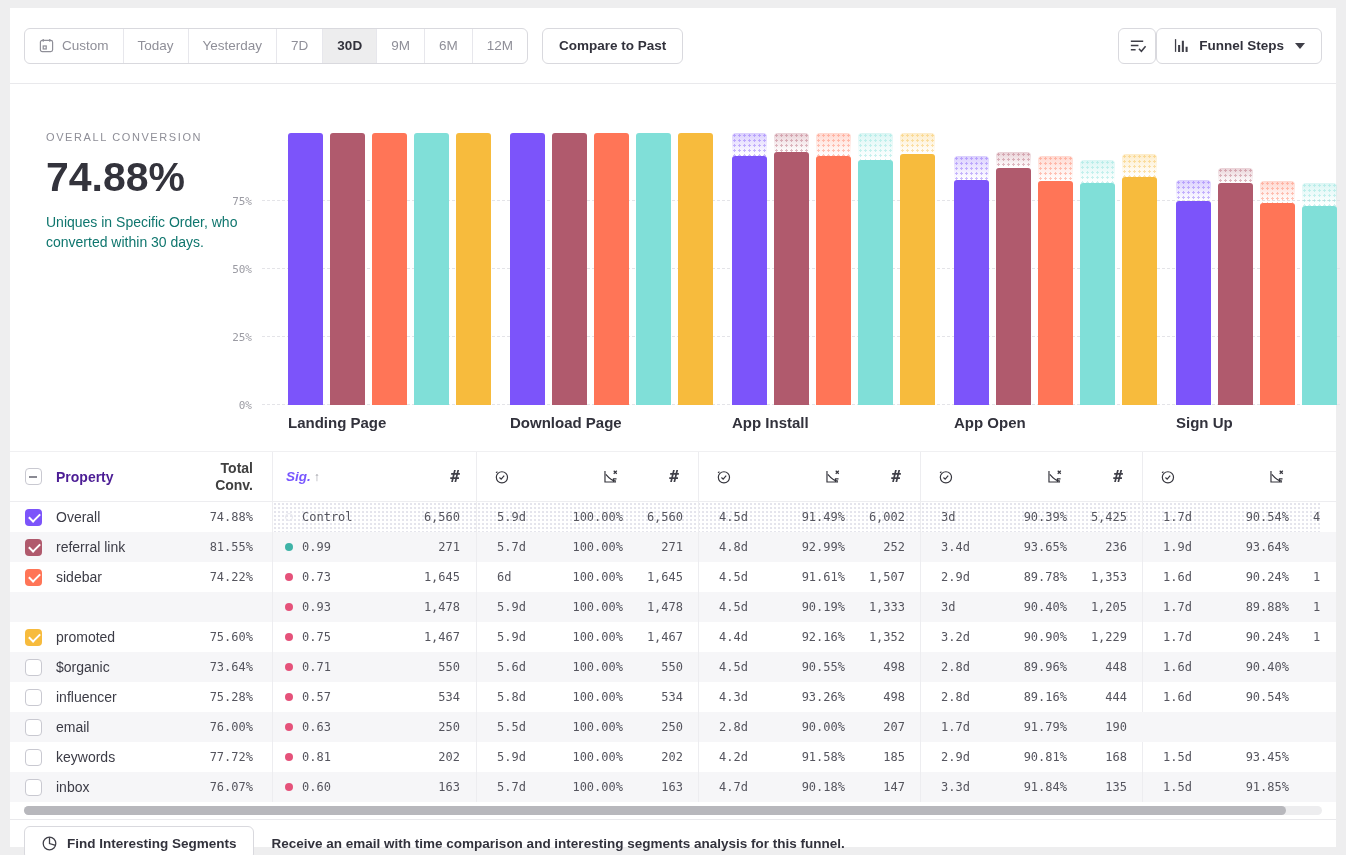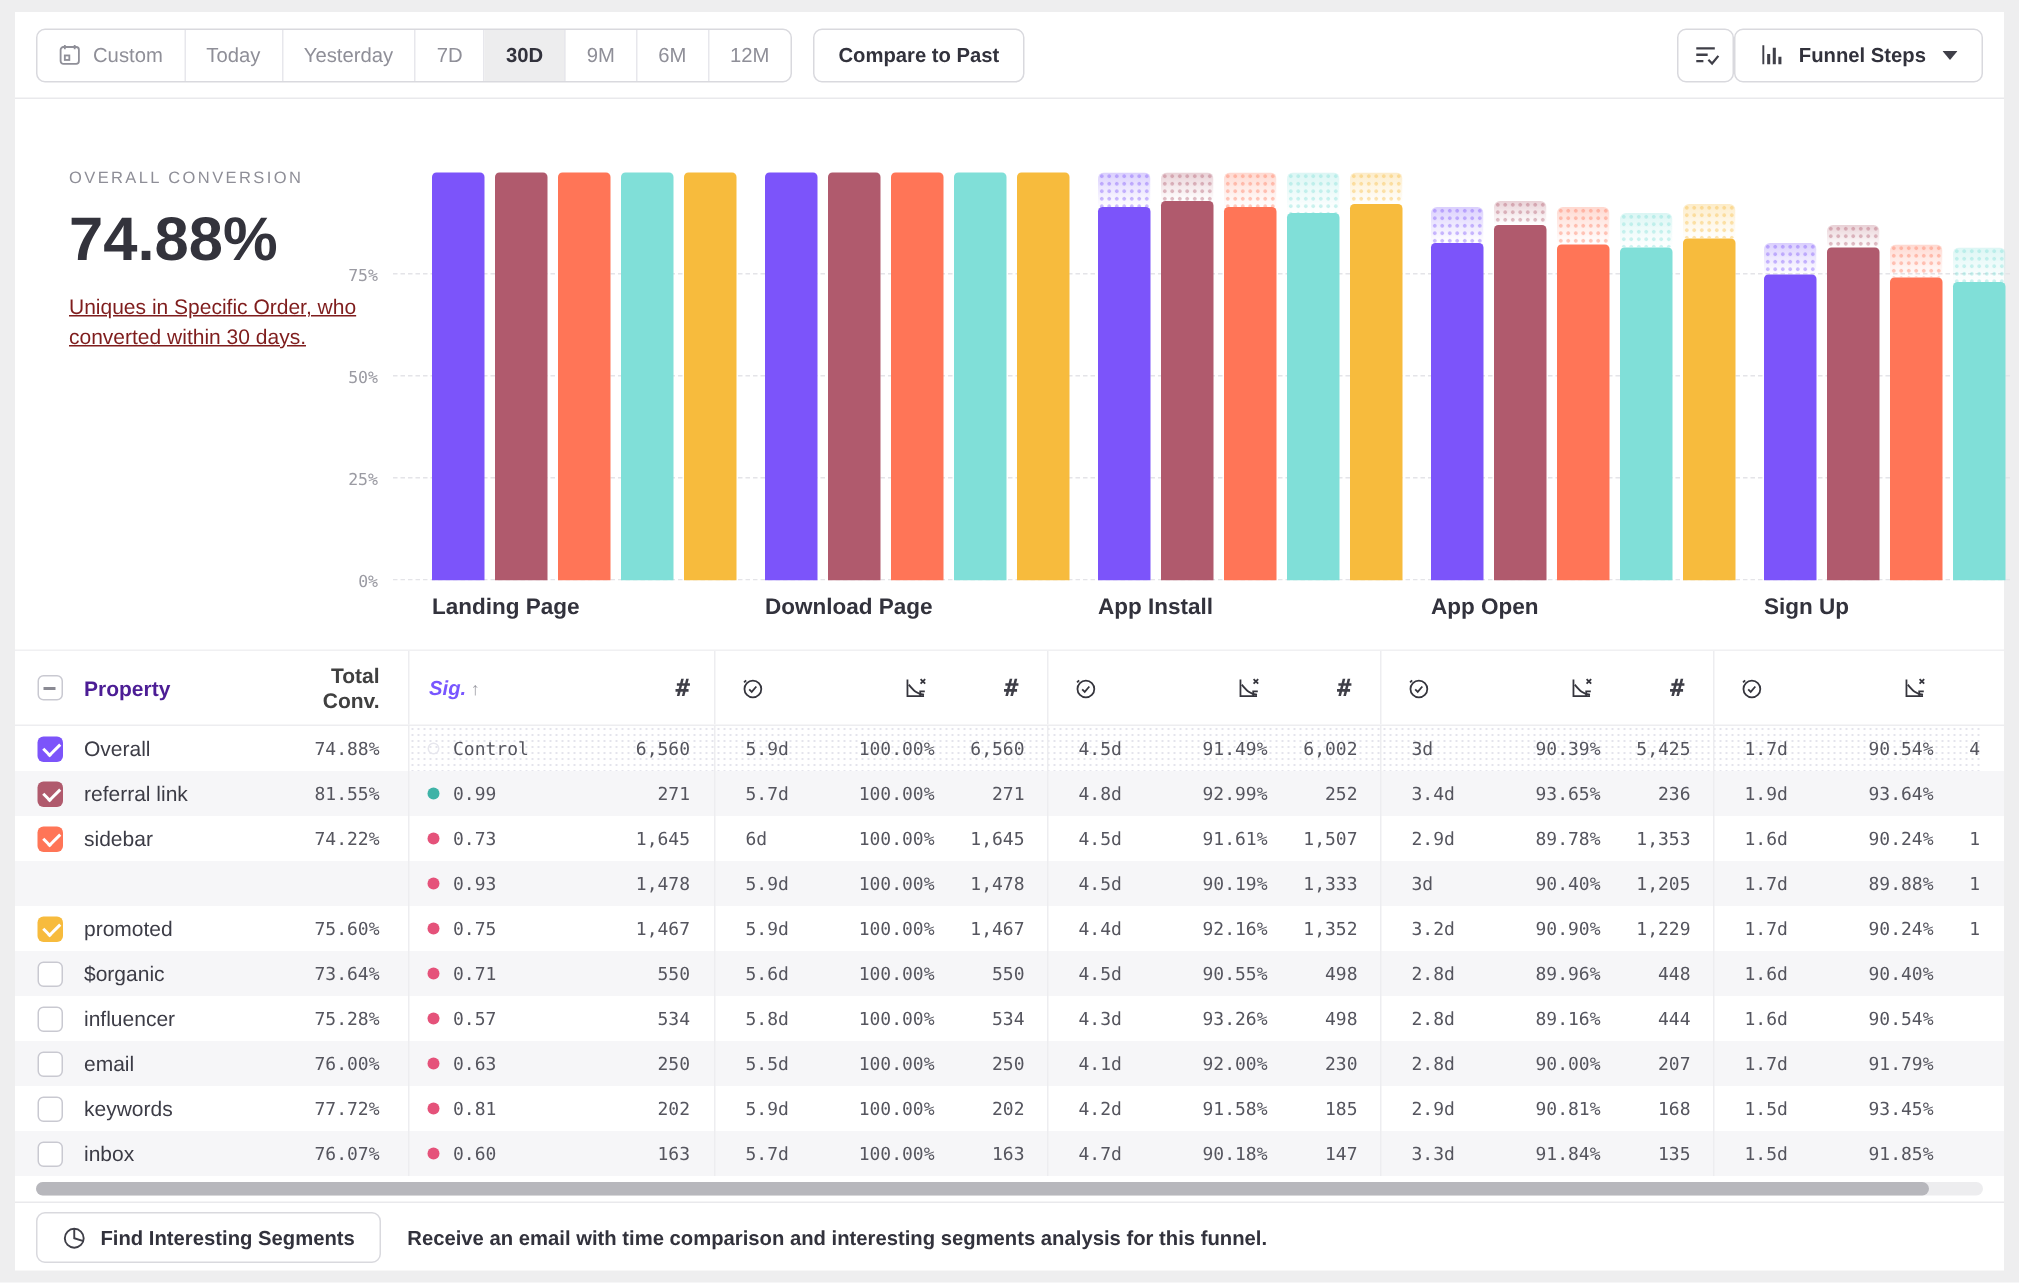--- a/index.html
+++ b/index.html
@@ -1,38 +1,38 @@
 <!DOCTYPE html>
 <html><head>
 <meta charset="utf-8">
 <style>
   * { box-sizing: border-box; margin:0; padding:0; }
   html,body { width:1346px; height:855px; overflow:hidden; }
   body { background:#eeeeef; font-family:"Liberation Sans", sans-serif; position:relative; color:#35353d; }
   .frame { position:absolute; left:10px; right:10px; top:8px; height:839px; background:#fff; }
 
   
-  .toolbar { height:58px; border-bottom:1px solid #e9e9ec; display:flex; align-items:center; padding:0 14px; }
+  .toolbar { height:76px; border-bottom:1px solid #e9e9ec; display:flex; align-items:center; padding:0 14px; }
   .seg { display:flex; border:1px solid #d9d9de; border-radius:6px; background:#fff; overflow:hidden; }
   .seg-item { display:flex; align-items:center; gap:8px; height:34px; padding:0 14px; font-size:13.5px; color:#8f8f98; cursor:pointer; border-right:1px solid #e7e7ec; white-space:nowrap; }
   .seg-item:last-child { border-right:none; }
   .seg-item.active { color:#32323c; font-weight:bold; background:#ededee; }
   .btn { display:inline-flex; align-items:center; gap:9px; height:36px; padding:0 16px; border:1px solid #d9d9de; border-radius:6px; background:#fff; font-family:"Liberation Sans",sans-serif; font-size:13.5px; font-weight:bold; color:#32323c; cursor:pointer; }
   .compare { margin-left:14px; }
   .toolbar-right { margin-left:auto; display:flex; align-items:center; gap:0; }
   .iconbtn { width:38px; justify-content:center; padding:0; }
   .ic { display:inline-flex; align-items:center; color:#3f3f48; }
   .caret { color:#3f3f48; margin-left:2px; }
 
   
   .chart-section { position:relative; height:367px; }
   .summary { position:absolute; left:36px; top:47px; width:192px; }
   .sum-label { font-size:11px; font-weight:normal; letter-spacing:1.6px; color:#8e8e97; }
   .sum-value { font-size:41px; font-weight:bold; color:#33333c; margin:11px 0 12px; }
-  .sum-desc { font-size:14px; color:#7f1d1d; line-height:19.5px;text-decoration:underline; }
+  .sum-desc { font-size:14px; color:#0f766e; line-height:19.5px; }
   .ylabels { position:absolute; left:190px; top:25px; width:52px; height:296px; }
   .ylab { position:absolute; right:0; width:52px; text-align:right; font-family:"DejaVu Sans Mono",monospace; font-size:11px; color:#9b9ba3; }
   .plot { position:absolute; left:252px; top:25px; width:1078px; height:296px; overflow:hidden; }
   .gline { position:absolute; left:0; right:0; border-top:1px dashed #e4e4e8; }
   .groups { position:absolute; left:26px; top:0; display:flex; gap:19px; height:296px; }
   .cgroup { display:flex; flex-direction:column; }
   .bars { display:flex; gap:7px; height:296px; align-items:flex-end; }
   .barwrap { position:relative; width:35px; height:296px; }
   .bar { position:absolute; bottom:0; left:0; width:35px; border-radius:3px 3px 0 0; }
   .ghost { position:absolute; left:0; width:35px; border-radius:4px 4px 0 0; }
@@ -638,25 +638,20 @@
                 <span class="sig-dot low" style="background: rgb(229, 82, 122);"></span>
                 <span class="sig-val mono">0.63</span>
                 <span class="cnt1 mono">250</span>
               </div>
               <div class="grp">
                 <span class="t mono">5.5d</span>
                 <span class="p mono">100.00%</span>
                 <span class="n mono">250</span>
               </div>
               <div class="grp">
-                <span class="t mono">4.1d</span>
-                <span class="p mono">92.00%</span>
-                <span class="n mono">230</span>
-              </div>
-              <div class="grp">
                 <span class="t mono">2.8d</span>
                 <span class="p mono">90.00%</span>
                 <span class="n mono">207</span>
               </div>
               <div class="grp">
                 <span class="t mono">1.7d</span>
                 <span class="p mono">91.79%</span>
                 <span class="n mono">190</span>
               </div>
             </div>

